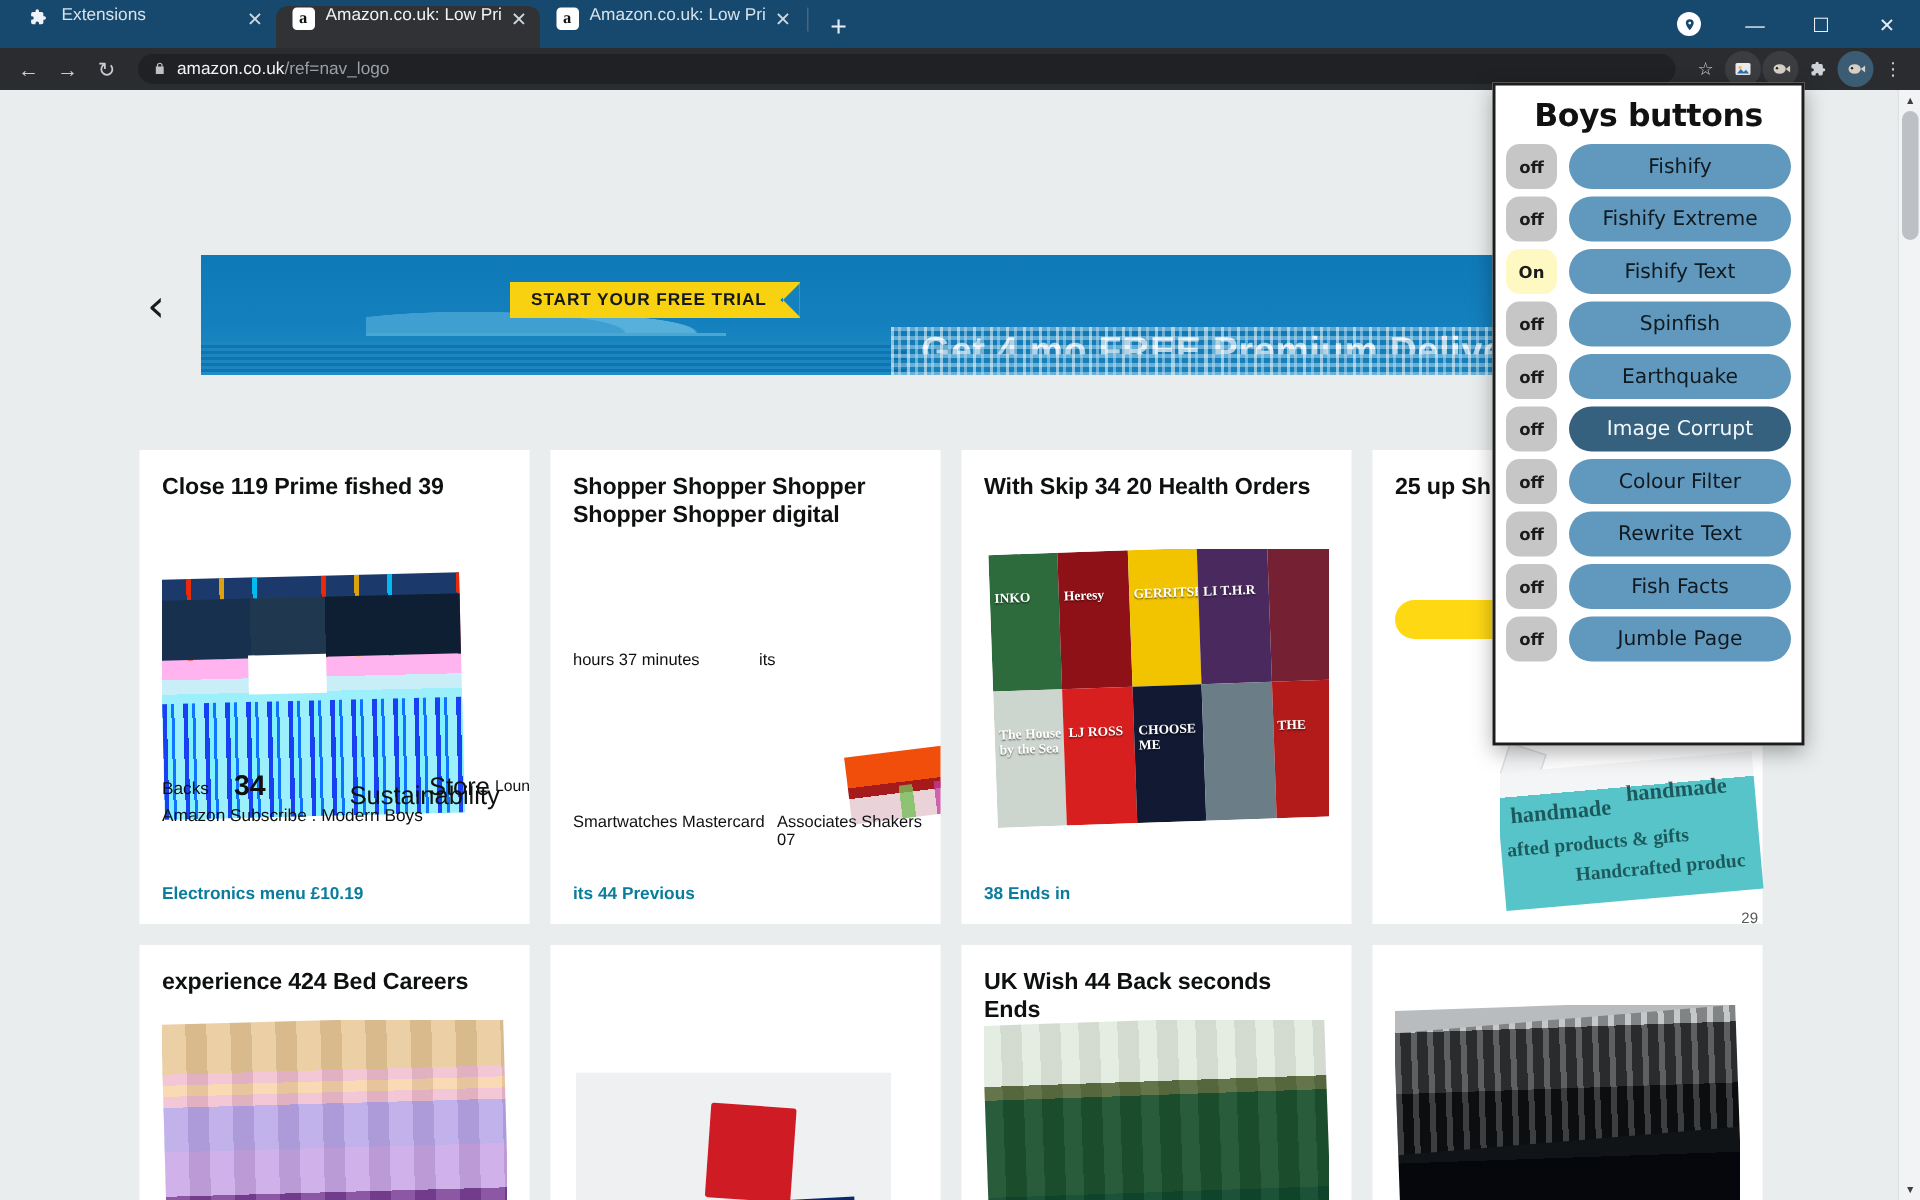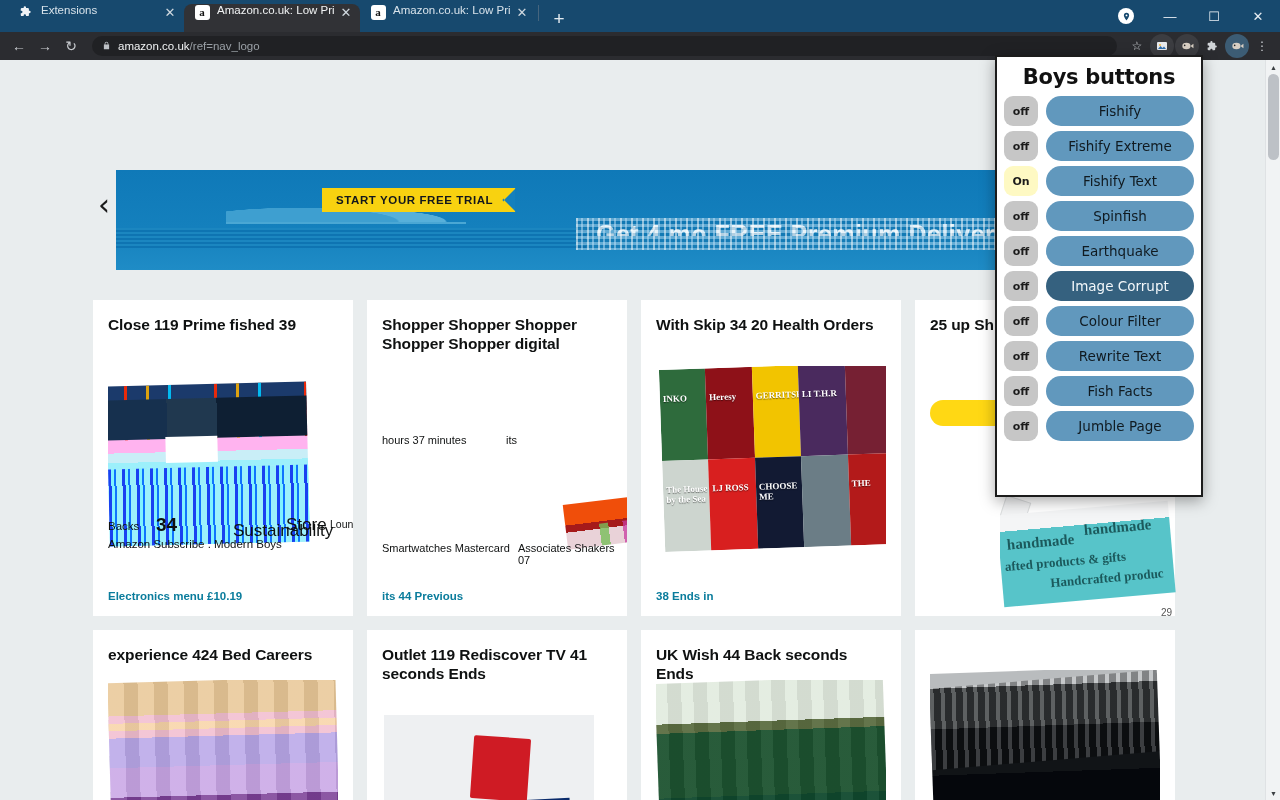--- a/index.html
+++ b/index.html
@@ -100,21 +100,21 @@
     background:#bdc1c6; border-radius:6px;
   }
 
   
   .banner-wrap { position:absolute; left:93px; top:100px; width:1090px; height:88px; }
   .carousel-arrow {
     position:absolute; left:5px; top:30px; width:22px;height:34px;
     color:#1b1b1b; font-size:30px; line-height:30px; font-family:"DejaVu Sans",sans-serif;
   }
   .banner {
-    position:absolute; left:23px; top:10px; width:1067px; height:100px;
+    position:absolute; left:41px; top:10px; width:1067px; height:80px;
     background: linear-gradient(180deg,#0f79b8 0%,#1480bd 58%, #1f8cc6 100%);
     overflow:hidden;
   }
   .banner-cloud {
     position:absolute; left:110px; top:30px; width:230px; height:22px;
     background: radial-gradient(ellipse at 30% 100%, #3e9fd0 0%, #3e9fd0 45%, rgba(62,159,208,0) 46%),
                 radial-gradient(ellipse at 62% 100%, #57b0da 0%, #57b0da 38%, rgba(87,176,218,0) 39%);
   }
   .banner-line { position:absolute; left:110px; top:52px; width:240px; height:2px; background:#4aa7d4; }
   .banner-stripes {
@@ -513,21 +513,20 @@
       </div>
 
       <div class="card row2">
         <div class="card-title">experience 424 Bed Careers</div>
         <div class="card-media" style="top:50px;height:220px;">
           <div class="g-bed"></div>
         </div>
       </div>
 
       <div class="card row2">
-        <div class="card-title">Outlet 119 Rediscover TV 41 seconds Ends</div>
         <div class="card-media" style="left:15px;top:85px;height:190px;">
           <div class="g-finish">
             <div class="pk-red"></div>
               <div class="pk-blue"></div>
 
           </div>
         </div>
       </div>
 
       <div class="card row2">

